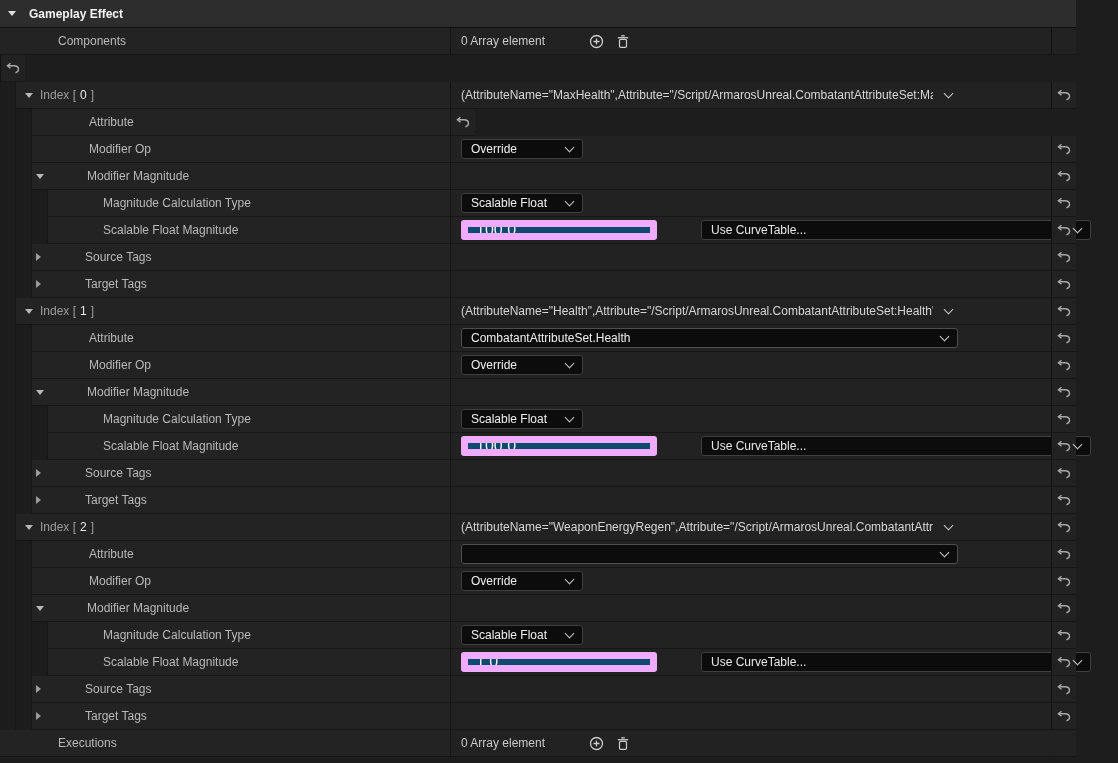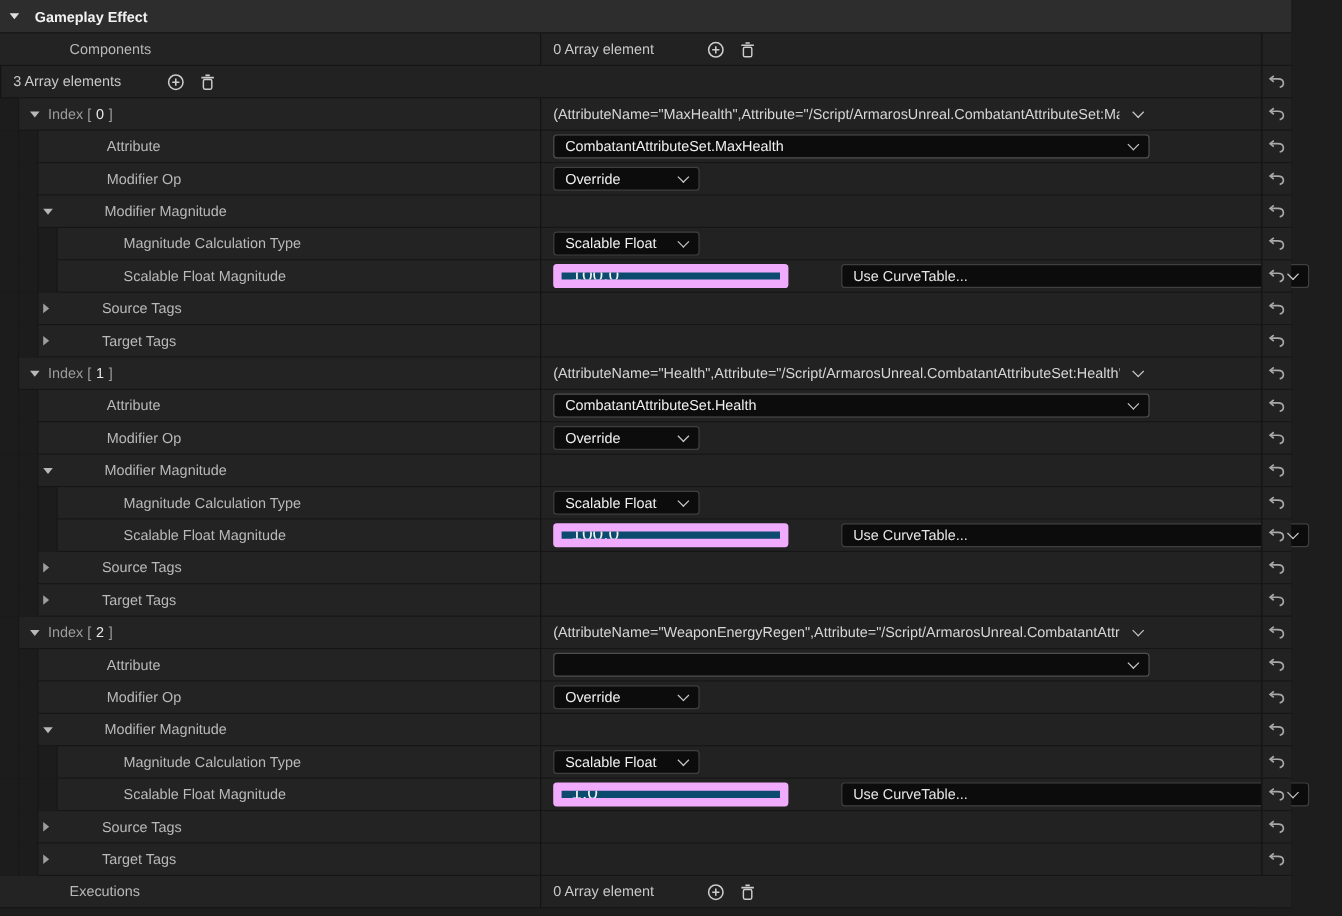--- a/index.html
+++ b/index.html
@@ -107,36 +107,20 @@
             <path d="M1.8 3.2h10.4" stroke="#cdcdcd" stroke-width="1.3"></path>
             <path d="M5.2 1.3h3.6" stroke="#cdcdcd" stroke-width="1.3"></path>
             <rect x="3.5" y="4.8" width="7" height="8" rx="1.3" fill="none" stroke="#cdcdcd" stroke-width="1.2"></rect>
           </svg>
       </button>
     </div>
     <div class="reset-col blank"></div>
   </div>
 
   <div class="row">
-    <div class="value-col">
-      <span class="count">3 Array elements</span>
-      <button class="icon-btn">
-        <svg width="15" height="15" viewBox="0 0 14 14">
-            <circle cx="7" cy="7" r="5.6" fill="none" stroke="#cdcdcd" stroke-width="1.2"></circle>
-            <path d="M7 4.2V9.8M4.2 7H9.8" stroke="#cdcdcd" stroke-width="1.2"></path>
-          </svg>
-      </button>
-      <button class="icon-btn">
-        <svg width="14" height="15" viewBox="0 0 14 14">
-            <path d="M1.8 3.2h10.4" stroke="#cdcdcd" stroke-width="1.3"></path>
-            <path d="M5.2 1.3h3.6" stroke="#cdcdcd" stroke-width="1.3"></path>
-            <rect x="3.5" y="4.8" width="7" height="8" rx="1.3" fill="none" stroke="#cdcdcd" stroke-width="1.2"></rect>
-          </svg>
-      </button>
-    </div>
     <div class="reset-col">
         <button class="rst-btn">
           <svg width="14" height="12" viewBox="0 0 14 12">
             <path d="M4.5 1.2 L1.4 3.7 L4.5 6.2" fill="none" stroke="#a8a8a8" stroke-width="1.4"></path>
             <path d="M1.8 3.7 H7.8 C10.7 3.7 12.5 5.2 12.5 7.3 C12.5 9.1 11.2 10.3 9.4 10.7" fill="none" stroke="#a8a8a8" stroke-width="1.4"></path>
           </svg>
         </button>
       </div>
   </div>
 
@@ -167,26 +151,20 @@
   </div>
 
   <div class="row">
     <div class="label-col">
       <div class="lane"></div>
       <div class="lane"></div>
       <div class="lbl p-child-noarrow">
           <span class="label-text">Attribute</span>
         </div>
     </div>
-    <div class="value-col">
-      <div class="combo big">
-        <span class="combo-text">CombatantAttributeSet.MaxHealth</span>
-        <span class="chev"></span>
-      </div>
-    </div>
     <div class="reset-col">
         <button class="rst-btn">
           <svg width="14" height="12" viewBox="0 0 14 12">
             <path d="M4.5 1.2 L1.4 3.7 L4.5 6.2" fill="none" stroke="#a8a8a8" stroke-width="1.4"></path>
             <path d="M1.8 3.7 H7.8 C10.7 3.7 12.5 5.2 12.5 7.3 C12.5 9.1 11.2 10.3 9.4 10.7" fill="none" stroke="#a8a8a8" stroke-width="1.4"></path>
           </svg>
         </button>
       </div>
   </div>
 

